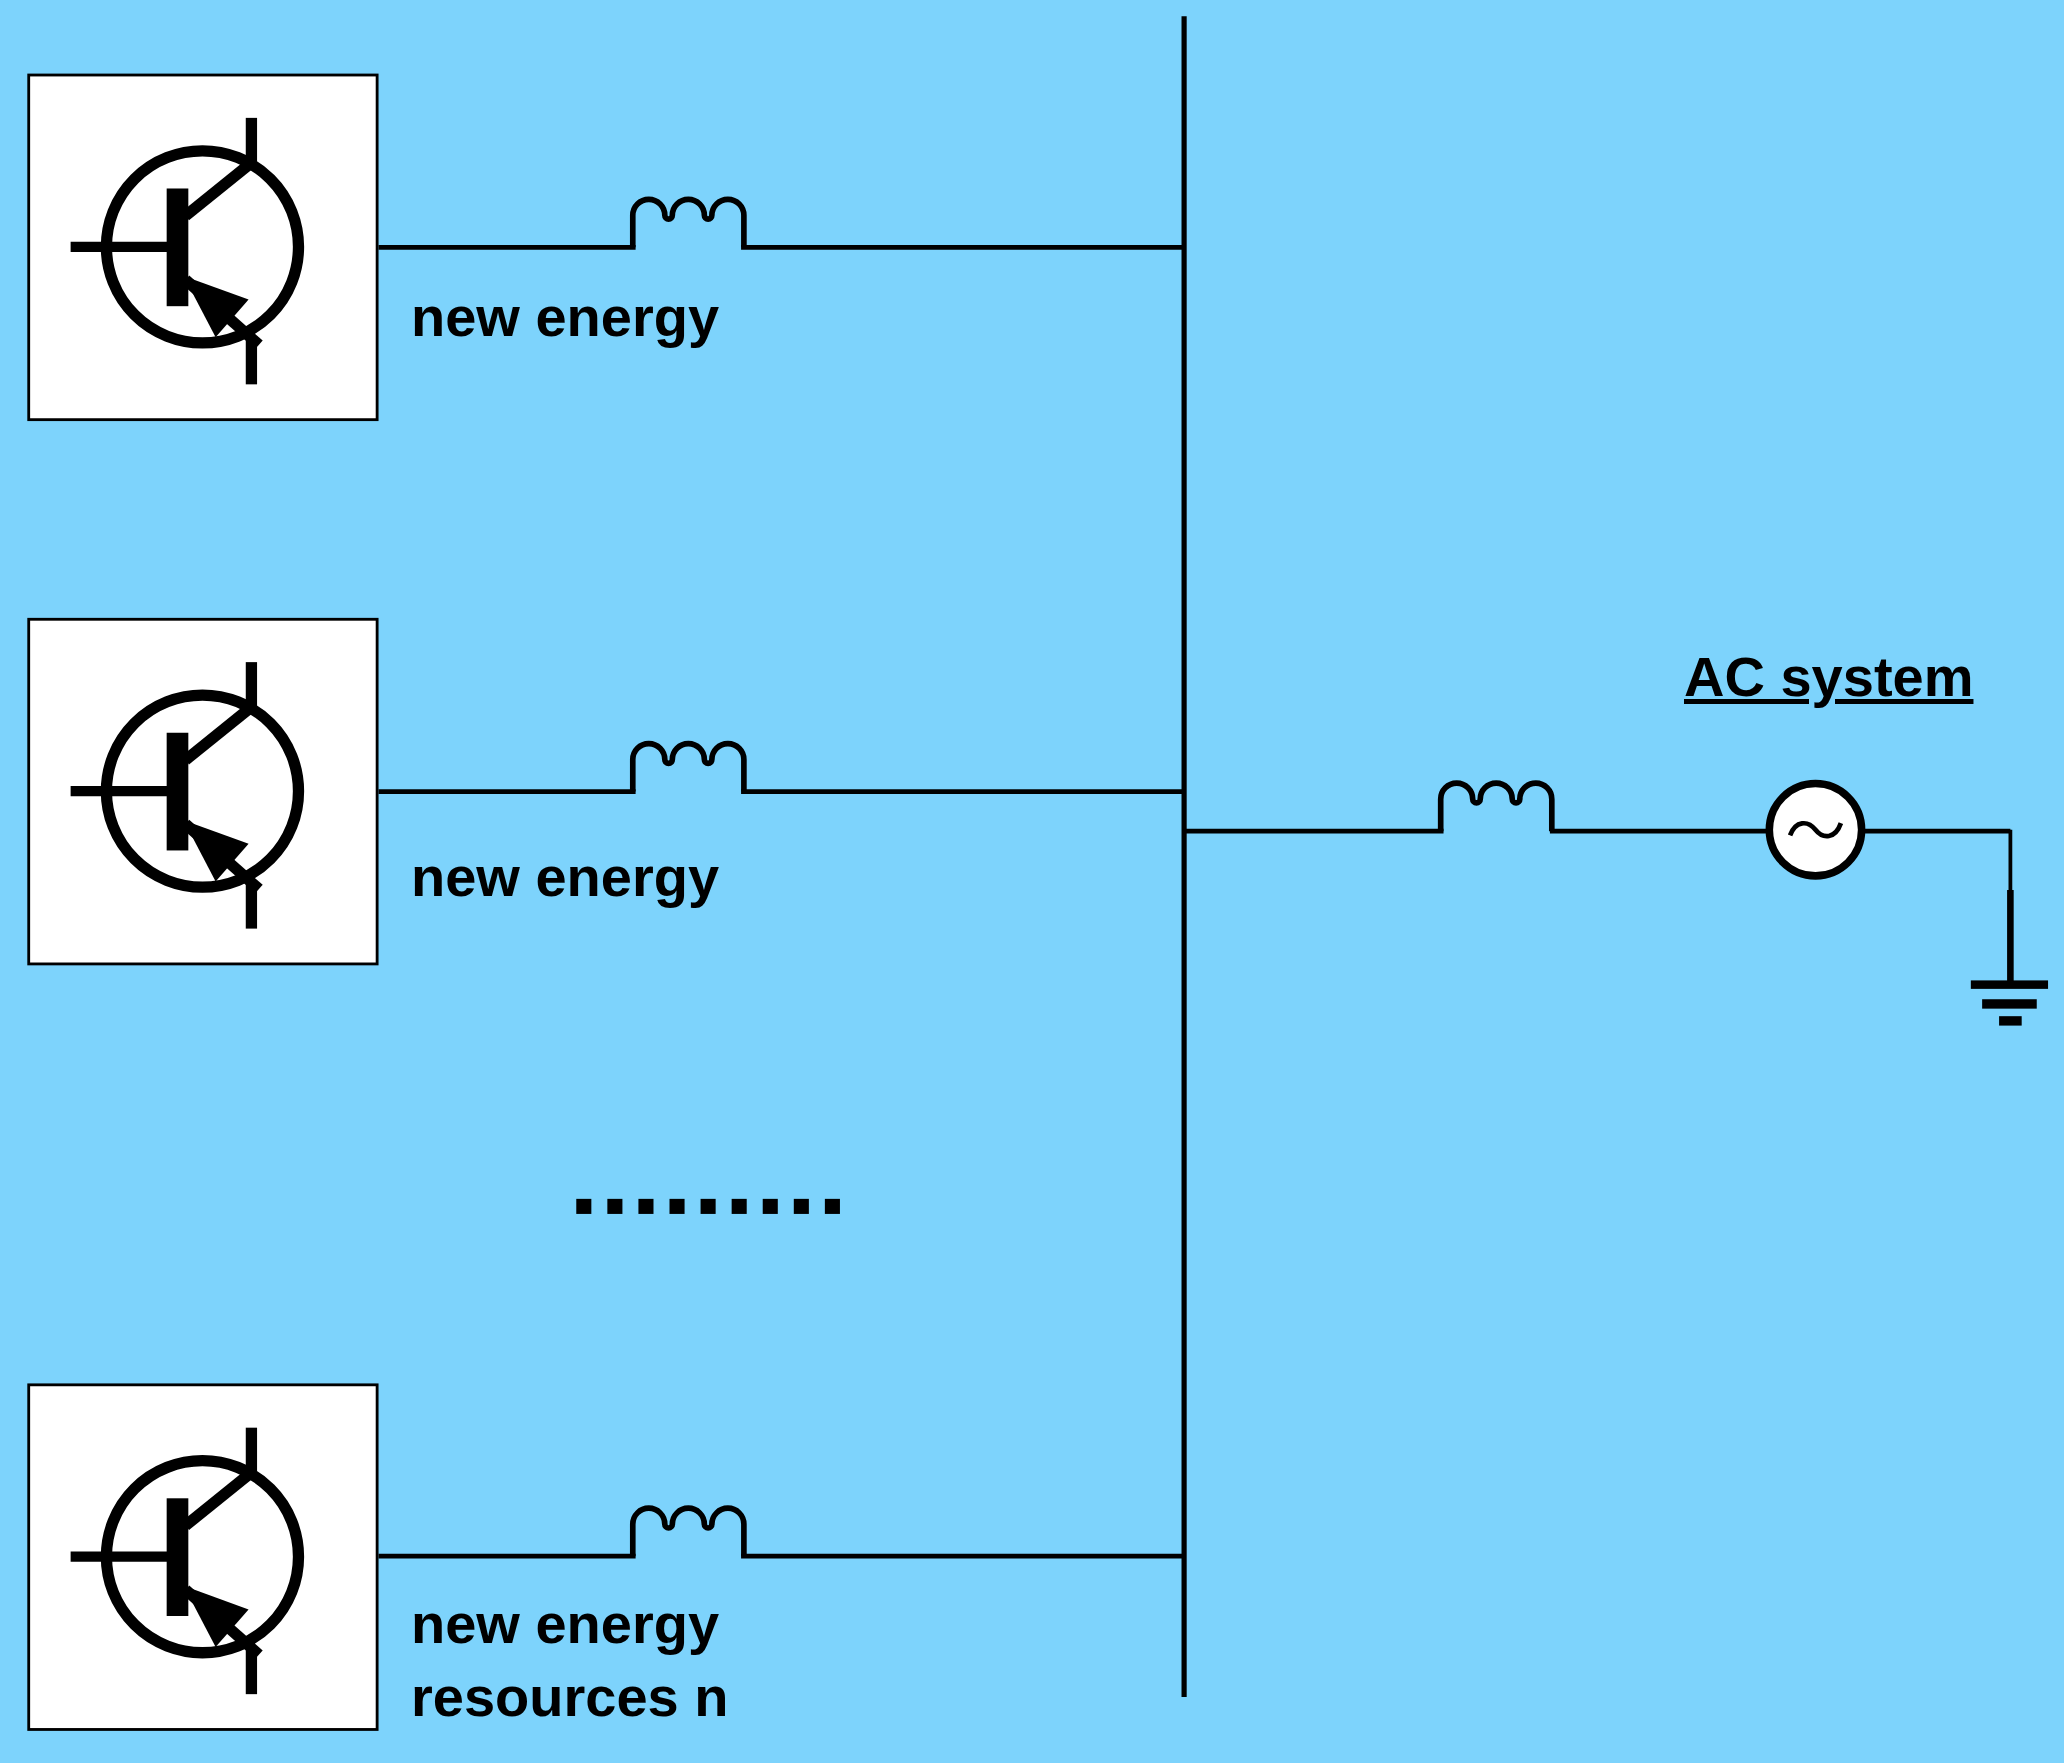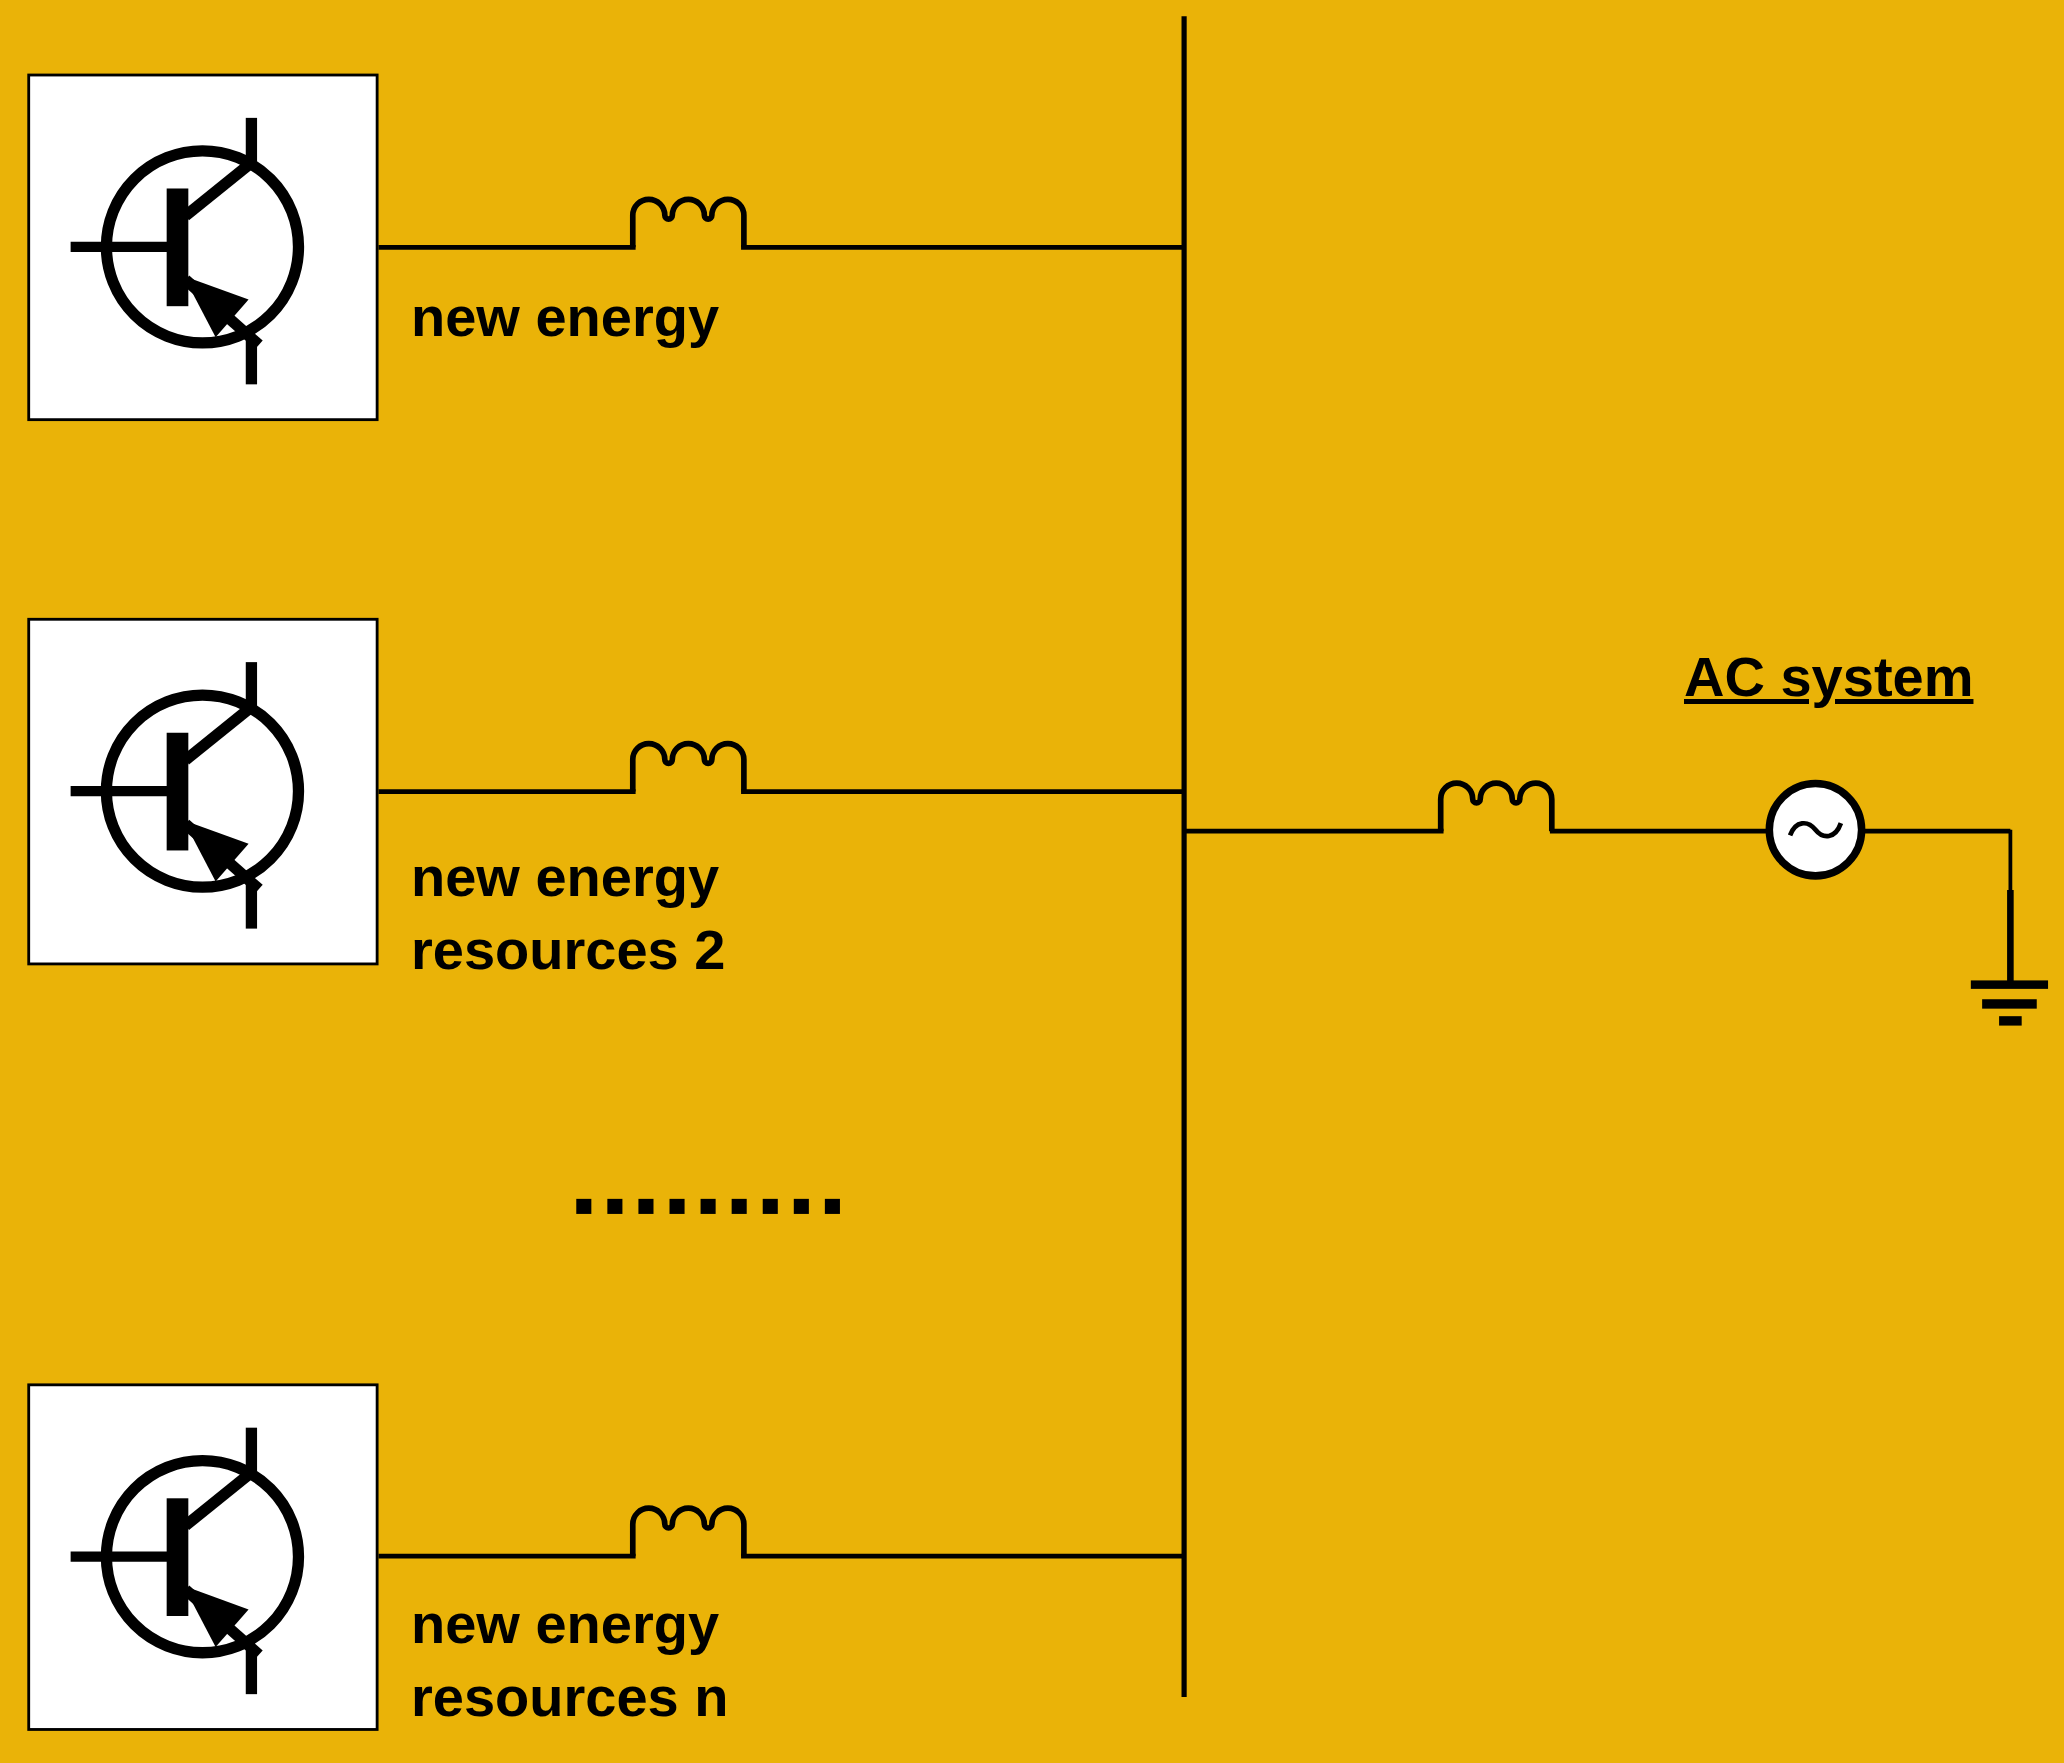--- a/index.html
+++ b/index.html
@@ -4,21 +4,21 @@
 <style>
   html, body {
     margin: 0;
     padding: 0;
     background: #ffffff;
   }
   .canvas {
     position: relative;
     width: 2065px;
     height: 1764px;
-    background: #eab308;
+    background: #7dd3fc;
     overflow: hidden;
     font-family: "Liberation Sans", sans-serif;
   }
   .circuit-svg {
     position: absolute;
     left: 0;
     top: 0;
     width: 2065px;
     height: 1764px;
   }
@@ -114,21 +114,20 @@
         <rect x="876" y="1273" width="16" height="16"></rect>
       </g>
   </svg>
 
   <div class="label" style="left:411px; top:280px;">
     <div>new energy</div>
   </div>
 
   <div class="label" style="left:411px; top:840px;">
     <div>new energy</div>
-    <div>resources 2</div>
   </div>
 
   <div class="label" style="left:411px; top:1587px;">
     <div>new energy</div>
     <div>resources n</div>
   </div>
 
   <div class="label" style="left:1684px; top:640px;text-decoration:underline;">AC system</div>
 
 </div>

